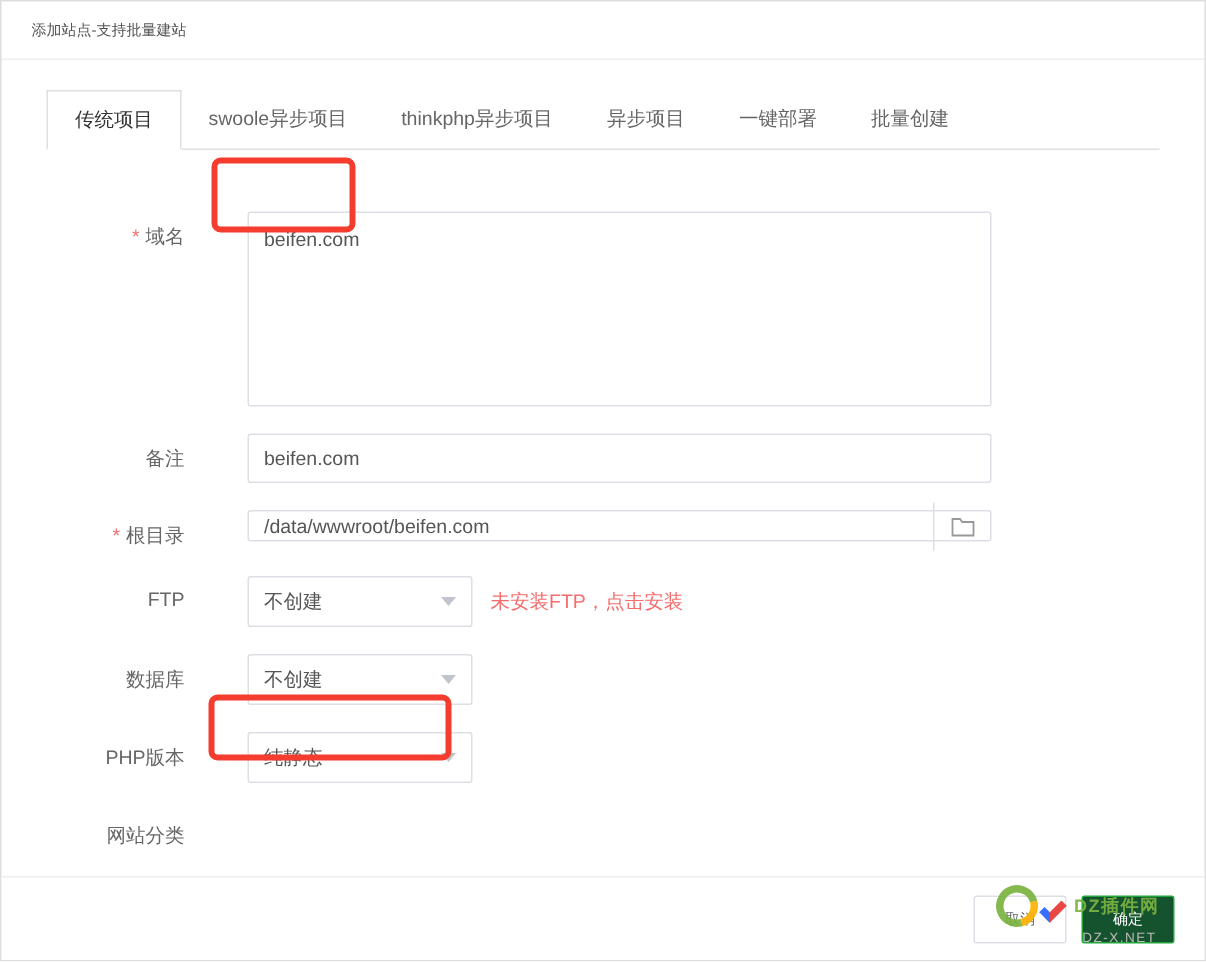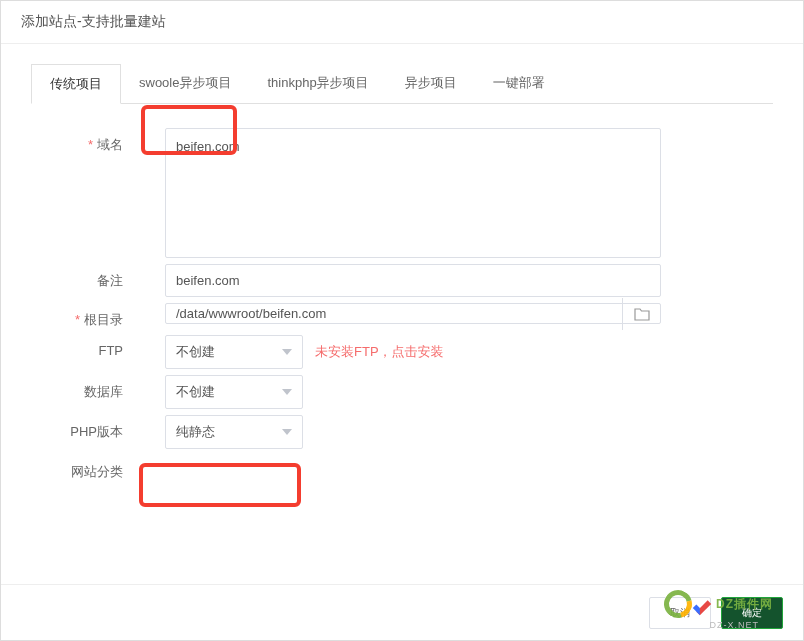--- a/index.html
+++ b/index.html
@@ -1,60 +1,61 @@
 <!DOCTYPE html>
 <html><head>
 <meta charset="utf-8">
 <style>
   * { box-sizing: border-box; margin: 0; padding: 0; }
   body { font-family: "Microsoft YaHei", "PingFang SC", sans-serif; font-size: 13px; color: #666; background: #fff; }
   .modal { width: 804px; height: 641px; border: 1px solid #ddd; position: relative; overflow: hidden; }
-  .modal-title { padding: 12px 20px; font-size: 14px; color: #555; border-bottom: 1px solid #eee; }
+  .modal-title { padding: 12px 20px; font-size: 10px; color: #555; border-bottom: 1px solid #eee; }
   .content { padding: 20px 30px 0 30px; }
-  .tabs { display: flex; border-bottom: 1px solid #e0e0e0; margin-bottom: 24px; }
+  .tabs { display: flex; border-bottom: 1px solid #e0e0e0; margin-bottom: 41px; }
   .tab { padding: 10px 18px; cursor: pointer; color: #666; font-size: 13px; }
   .tab.active { border: 1px solid #e0e0e0; border-bottom: 1px solid #fff; margin-bottom: -1px; background: #fff; color: #333; }
-  .form-row { display: flex; align-items: flex-start; margin-bottom: 6px; }
+  .form-row { display: flex; align-items: flex-start; margin-bottom: 18px; }
   .label { width: 110px; text-align: right; padding-right: 18px; padding-top: 8px; color: #666; font-size: 13px; }
   .label .req { color: #f56c6c; margin-right: 4px; }
   .field { flex: 1; max-width: 520px; display: flex; align-items: center; padding-left: 24px; }
   textarea.input, input.input, .select, .input-wrap { width: 100%; border: 1px solid #dcdfe6; border-radius: 2px; padding: 8px 10px; font-size: 13px; color: #555; background: #fff; outline: none; font-family: inherit; }
   textarea.input { height: 130px; resize: none; line-height: 1.5; }
-  .select { width: 138px; height: 34px; display: flex; align-items: center; justify-content: space-between; cursor: pointer; }
+  .select { width: 150px; height: 34px; display: flex; align-items: center; justify-content: space-between; cursor: pointer; }
   .select .arrow { width: 0; height: 0; border-left: 5px solid transparent; border-right: 5px solid transparent; border-top: 6px solid #c0c4cc; }
   .input-wrap { display: flex; align-items: center; padding: 0; height: 21px; }
   .input-wrap input { flex: 1; border: none; outline: none; padding: 8px 10px; font-size: 13px; color: #555; background: transparent; font-family: inherit; }
   .folder-btn { width: 38px; height: 32px; border-left: 1px solid #dcdfe6; display: flex; align-items: center; justify-content: center; cursor: pointer; }
   .link-red { color: #f56c6c; margin-left: 12px; font-size: 13px; cursor: pointer; }
   .link-green { color: #20a53a; margin-left: 12px; font-size: 13px; cursor: pointer; }
   .highlight-box { position: absolute; border: 4px solid #f43d2f; border-radius: 6px; pointer-events: none; }
   .footer { position: absolute; bottom: 0; left: 0; right: 0; height: 56px; border-top: 1px solid #eee; display: flex; align-items: center; justify-content: flex-end; padding: 0 20px; gap: 10px; background: #fff; }
   .btn { padding: 8px 20px; border-radius: 2px; font-size: 10px; cursor: pointer; border: 1px solid #dcdfe6; background: #fff; color: #666; }
   .btn.primary { background: #14532d; border-color: #20a53a; color: #fff; }
   .watermark { position: absolute; right: 30px; bottom: 22px; display: flex; align-items: center; gap: 6px; opacity: 0.92; pointer-events: none; }
   .wm-text { font-size: 12px; font-weight: bold; color: #7cb342; letter-spacing: 1px; }
-  .wm-sub { position: absolute; right: 44px; bottom: 10px; font-size: 9px; color: #bbb; letter-spacing: 1px; pointer-events: none; margin-top: 25px; }
+  .wm-sub { position: absolute; right: 32px; bottom: 10px; font-size: 9px; color: #bbb; letter-spacing: 1px; pointer-events: none; margin-top: 25px; }
   .logo-c { width: 28px; height: 28px; border: 5px solid #7cb342; border-right-color: #ffb300; border-radius: 50%; transform: rotate(30deg); position: relative; }
   .logo-check { width: 16px; height: 10px; border-left: 5px solid #2962ff; border-bottom: 5px solid #e53935; transform: rotate(-45deg); margin-left: -4px; margin-top: 4px; }
 </style>
 </head>
 <body>
 
 <div class="modal">
 
   <div class="modal-title">添加站点-支持批量建站</div>
 
   <div class="content">
 
     <div class="tabs">
       <div class="tab active">传统项目</div>
       <div class="tab">swoole异步项目</div>
       <div class="tab">thinkphp异步项目</div>
       <div class="tab">异步项目</div>
       <div class="tab">一键部署</div>
+      <div class="tab">批量创建</div>
     </div>
 
     <div class="form-row">
       <div class="label"><span class="req">*</span><span>域名</span></div>
       <div class="field">
         <textarea class="input" style="">beifen.com</textarea>
       </div>
     </div>
 
     <div class="form-row">

